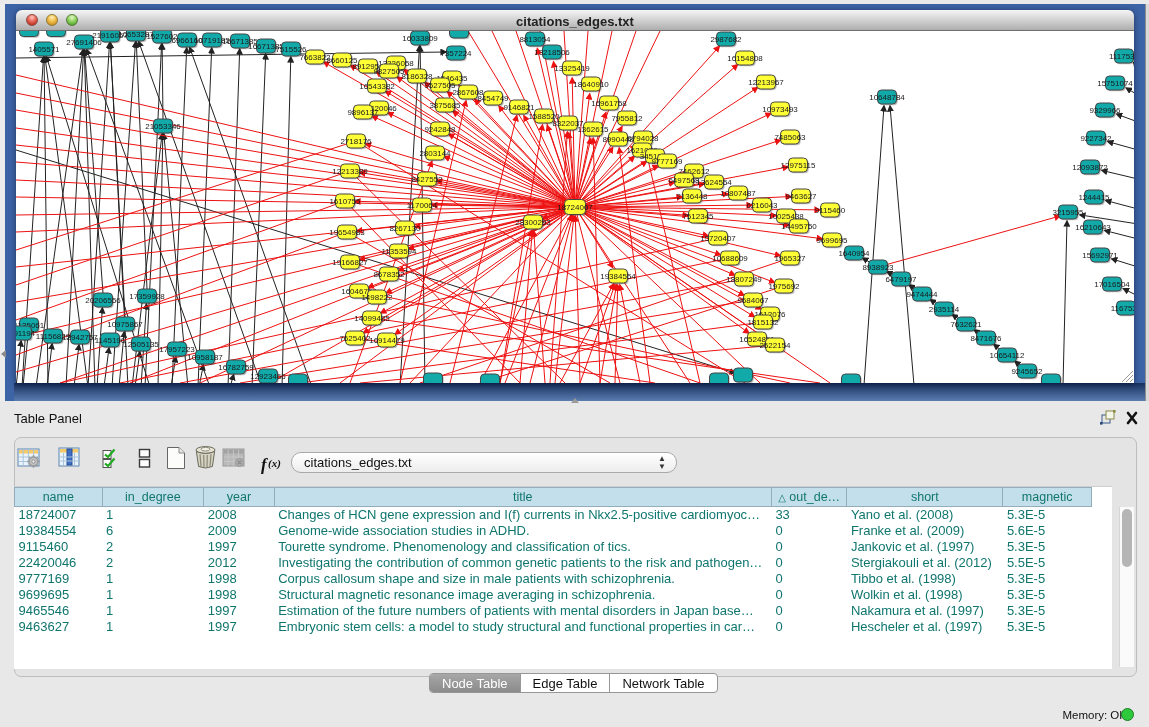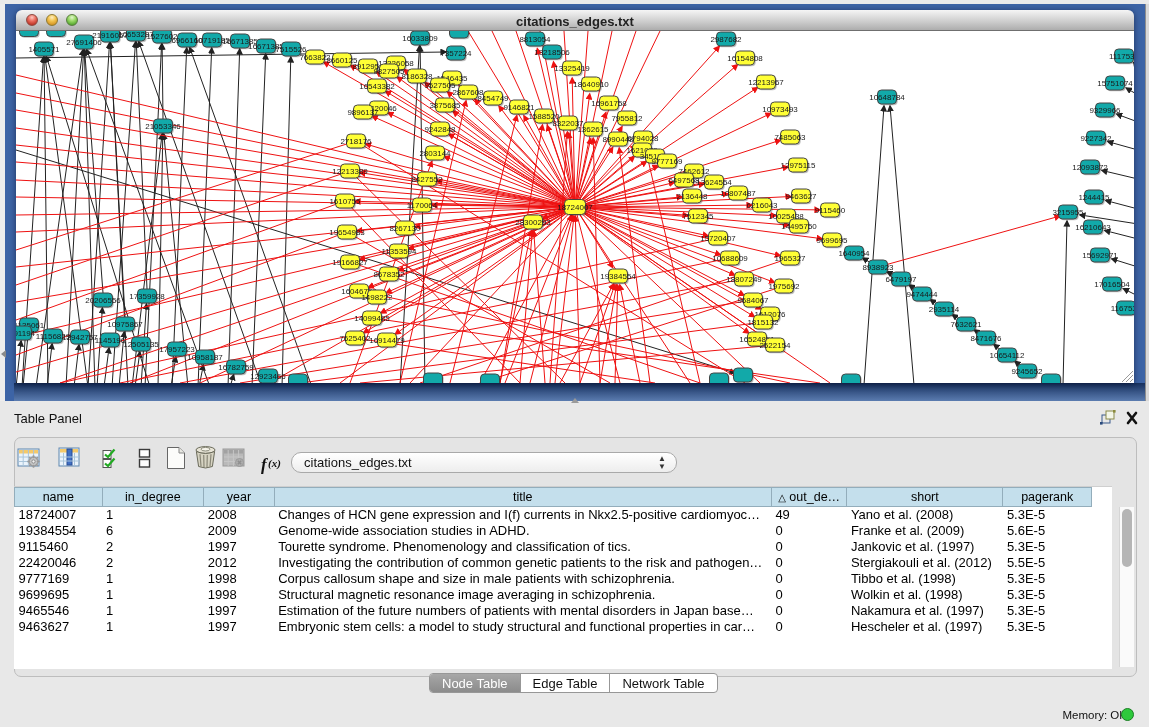--- a/index.html
+++ b/index.html
@@ -15,21 +15,21 @@
 #tly{left:30px;background:radial-gradient(circle at 50% 25%,#fdeec2,#f3c44f 40%,#d99b2b 75%,#a97618);border:1px solid #8f7a32}
 #tlg{left:50px;background:radial-gradient(circle at 50% 25%,#e2f6ce,#9ad966 40%,#5fae37 75%,#3f7d22);border:1px solid #5a7d42}
 #netview{position:absolute;left:0;top:21px;width:1118px;height:352px;background:#fff;overflow:hidden}
 #panel{position:absolute;left:0;top:401px;width:1149px;height:258px;background:#e8e8e8}
 #ptitle{position:absolute;left:14px;top:10px;font-size:13px;color:#111}
 #pane{position:absolute;left:14px;top:36px;width:1123px;height:240px;background:#e4e4e4;border:1px solid #bdbdbd;border-radius:7px}
 #toolbar{position:absolute;left:0;top:0;width:100%;height:50px}
 #combo{position:absolute;left:276px;top:14px;width:386px;height:21px;background:linear-gradient(to bottom,#ffffff,#ededed);border:1px solid #a9a9a9;border-radius:10px;font-size:13px;color:#111;line-height:19px;padding-left:12px}
 #combo .arr{position:absolute;right:10px;top:2px;font-size:8px;color:#333;line-height:8px}
 #tbl{position:absolute;left:-1px;top:48px;width:1098px;height:183px;background:#fff;overflow:hidden;border-top:1px solid #cfcfcf}
-table{border-collapse:collapse;table-layout:fixed;width:1078px;font-size:13px;color:#000000}
+table{border-collapse:collapse;table-layout:fixed;width:1078px;font-size:13px;color:#0f766e}
 th{background:#c4dfec;font-weight:normal;font-size:12.5px;border:1px solid #93adbb;height:19px;padding:0;overflow:hidden;white-space:nowrap}
 td{height:16px;padding:0 0 0 4px;overflow:hidden;white-space:nowrap}
 .c1{width:87px}.c2{width:101px}.c3{width:70px}.c4{width:494px}.c5{width:75px}.c6{width:155px}.c7{width:88px}
 #vscroll{position:absolute;right:2px;top:69px;width:15px;height:160px;background:#fafafa;border-left:1px solid #d5d5d5}
 #vthumb{position:absolute;left:2px;top:2px;width:10px;height:58px;background:#b5b5b5;border-radius:6px}
 #tabs{position:absolute;left:429px;top:272px;height:20px;display:flex;font-size:13px;border:1px solid #979797;border-radius:4px;overflow:hidden;background:#fff}
 .tab{padding:2px 12px 0 12px;color:#111;border-right:1px solid #979797}
 .tab:last-child{border-right:none}
 .tabsel{background:linear-gradient(to bottom,#a7a7a7,#8b8b8b);color:#fff}
 #status{position:absolute;right:22px;top:308px;font-size:11.5px;color:#111}
@@ -747,28 +747,28 @@
     <div id="tbl">
       <table>
           <tbody>
             <tr>
               <th class="c1">name</th>
               <th class="c2">in_degree</th>
               <th class="c3">year</th>
               <th class="c4">title</th>
               <th class="c5"><span style="font-size:10px">△</span> out_de…</th>
               <th class="c6">short</th>
-              <th class="c7">pagerank</th>
+              <th class="c7">magnetic</th>
             </tr>
             <tr>
               <td class="c1">18724007</td>
               <td class="c2">1</td>
               <td class="c3">2008</td>
               <td class="c4">Changes of HCN gene expression and I(f) currents in Nkx2.5‑positive cardiomyoc…</td>
-              <td class="c5">49</td>
+              <td class="c5">33</td>
               <td class="c6">Yano et al. (2008)</td>
               <td class="c7">5.3E‑5</td>
             </tr>
             <tr>
               <td class="c1">19384554</td>
               <td class="c2">6</td>
               <td class="c3">2009</td>
               <td class="c4">Genome‑wide association studies in ADHD.</td>
               <td class="c5">0</td>
               <td class="c6">Franke et al. (2009)</td>

